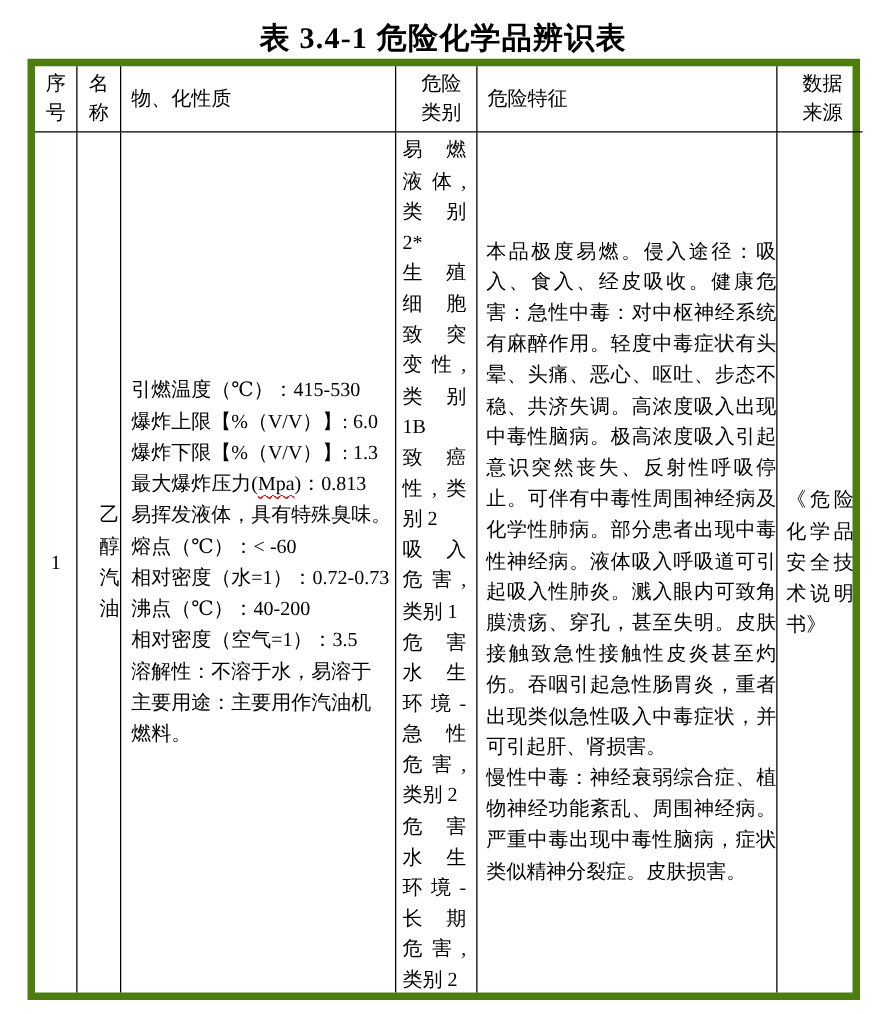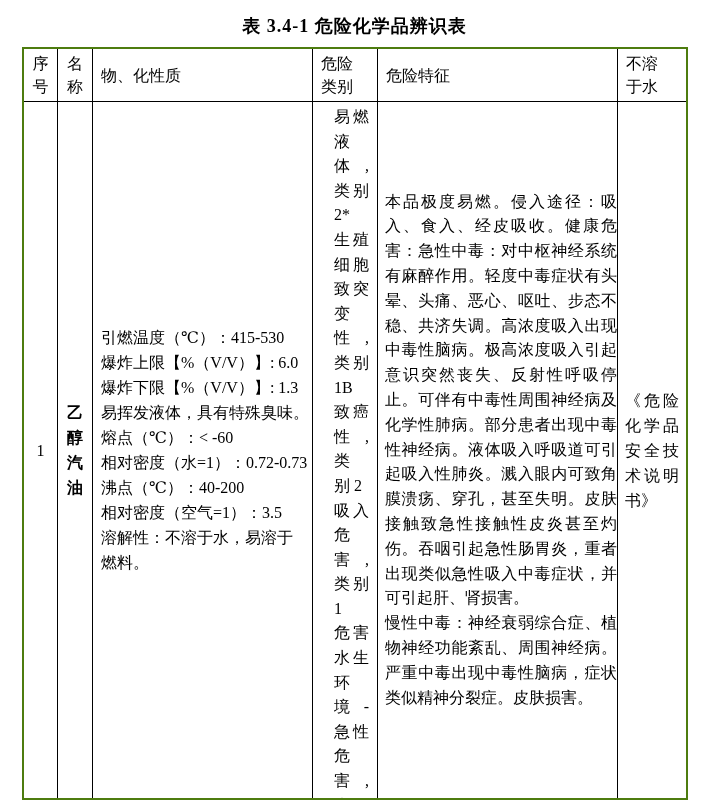--- a/index.html
+++ b/index.html
@@ -8,63 +8,63 @@
     width: 709px; height: 811px;
     position: relative;
     font-family: "Liberation Serif", "DejaVu Serif", serif;
     color: #000000;
     overflow: hidden;
   }
   .page-title {
     position: absolute;
     left: 0; top: 14px; width: 709px;
     text-align: center;
-    font-size: 18px;
+    font-size: 24px;
     font-weight: bold;
     letter-spacing: 1px;
   }
   .doc-table {
     position: absolute;
     left: 22px; top: 47px;
     width: 666px; height: 753px;
-    border: 2px solid #4d7c0f;
+    border: 6px solid #4d7c0f;
     display: grid;
     grid-template-columns: 34px 35px 220px 65px 240px 68px;
     grid-template-rows: 53px 1fr;
     background: #fff;
   }
   .cell {
     border-right: 1px solid #000;
     overflow: hidden;
     font-size: 16px;
     line-height: 25px;
   }
   .cell.last-col { border-right: none; }
   .hdr { border-bottom: 1px solid #000; display: flex; align-items: center; }
   .hdr-stack {
     justify-content: center;
     text-align: center;
   }
   .hdr-stack .stack-inner { width: 17px; word-break: break-all; line-height: 23px; }
   .hdr-left { padding-left: 8px; }
-  .hdr-left .wrap-inner { width: 40px; word-break: break-all; line-height: 23px; }
+  .hdr-left .wrap-inner { width: 40px; word-break: break-all; line-height: 23px; margin-left: 12px; }
   
   .bd { display: flex; }
   .serial-cell { align-items: center; justify-content: center; }
-  .name-cell { align-items: center; justify-content: center; font-weight: bold; }
+  .name-cell { align-items: center; justify-content: flex-end; }
   .name-inner { width: 17px; word-break: break-all; text-align: center; line-height: 25px; }
   .props-cell { flex-direction: column; justify-content: center; padding-left: 8px; }
   .prop-line { white-space: nowrap; line-height: 25px; }
   .spellcheck {
     text-decoration: underline;
     text-decoration-style: wavy;
     text-decoration-thickness: 1px;
     text-underline-offset: 3px;
   }
-  .cat-cell { flex-direction: column; justify-content: flex-start; padding: 3px 8px 0 5px; margin-left: 16px; }
+  .cat-cell { flex-direction: column; justify-content: flex-start; padding: 3px 8px 0 5px; }
   .cat-line { text-align: justify; text-align-last: justify; line-height: 24.6px; }
   .cat-line.last { text-align-last: left; }
   .chars-cell { flex-direction: column; justify-content: center; padding: 0 0 0 7px; }
   .hz-para { text-align: justify; line-height: 24.8px; }
   .source-cell { align-items: center; justify-content: center; }
   .source-inner {
     width: 54px; word-break: break-all;
     text-align: justify; line-height: 25px;
   }
 </style>
@@ -84,40 +84,42 @@
   <div class="cell hdr hdr-left">
     <div>物、化性质</div>
   </div>
   <div class="cell hdr hdr-left">
     <div class="wrap-inner">危险类别</div>
   </div>
   <div class="cell hdr hdr-left">
     <div>危险特征</div>
   </div>
   <div class="cell hdr hdr-left last-col">
-    <div class="wrap-inner">不溶于水</div>
+    <div class="wrap-inner">数据来源</div>
   </div>
 
   <div class="cell bd serial-cell">
     <div>1</div>
   </div>
   <div class="cell bd name-cell">
     <div class="name-inner">乙醇汽油</div>
   </div>
   <div class="cell bd props-cell">
     <div>
         <div class="prop-line">引燃温度（℃）：415-530</div>
         <div class="prop-line">爆炸上限【%（V/V）】: 6.0</div>
         <div class="prop-line">爆炸下限【%（V/V）】: 1.3</div>
+        <div class="prop-line">最大爆炸压力(<span class="spellcheck" style="text-decoration-color: rgb(224, 0, 0);">Mpa</span>)：0.813</div>
         <div class="prop-line">易挥发液体，具有特殊臭味。</div>
         <div class="prop-line">熔点（℃）：&lt; -60</div>
         <div class="prop-line">相对密度（水=1）：0.72-0.73</div>
         <div class="prop-line">沸点（℃）：40-200</div>
         <div class="prop-line">相对密度（空气=1）：3.5</div>
         <div class="prop-line">溶解性：不溶于水，易溶于</div>
+        <div class="prop-line">主要用途：主要用作汽油机</div>
         <div class="prop-line">燃料。</div>
       </div>
   </div>
   <div class="cell bd cat-cell">
     <div>
         <div>
           <div class="cat-line">易燃</div>
           <div class="cat-line">液体,</div>
           <div class="cat-line">类别</div>
           <div class="cat-line last">2*</div>

